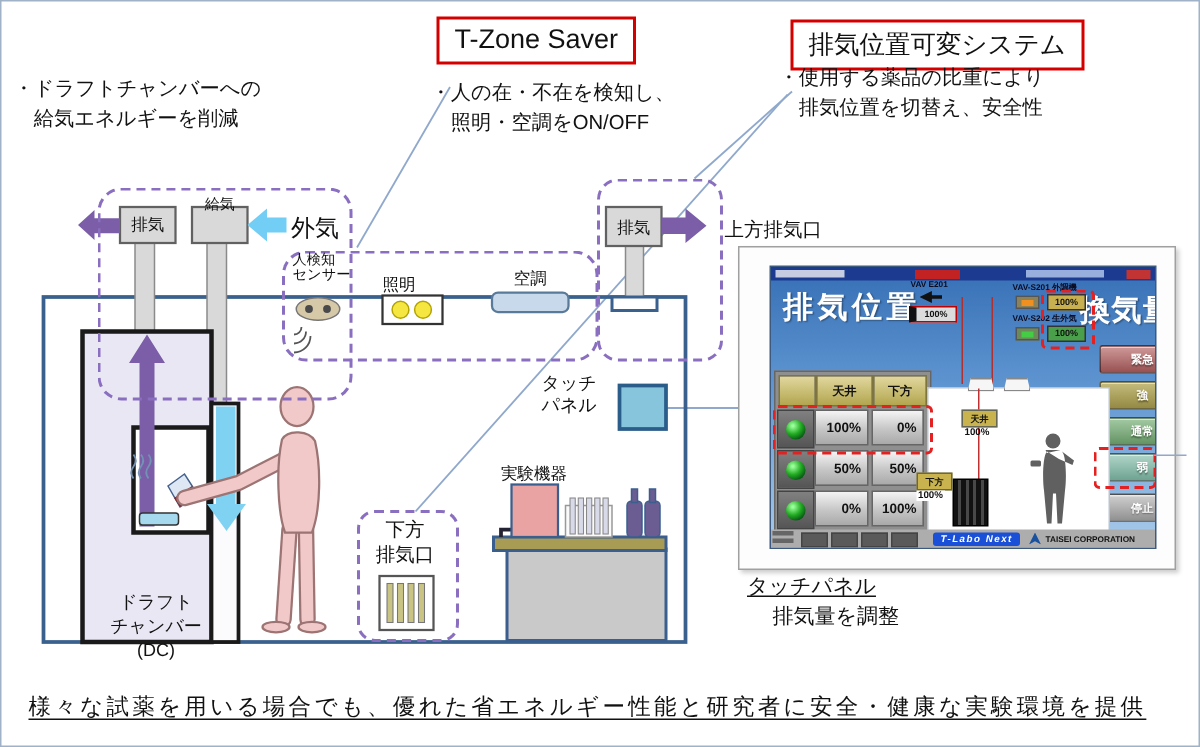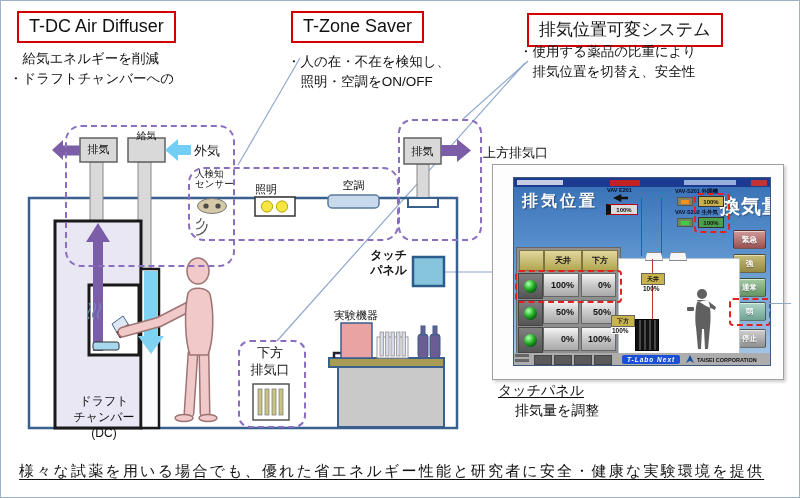--- a/index.html
+++ b/index.html
@@ -13,21 +13,21 @@
   .lbl{position:absolute;color:#111;white-space:nowrap;z-index:4;}
   svg.layer{position:absolute;left:0;top:0;z-index:1;}
   
   #frame{position:absolute;left:491px;top:163px;width:290px;height:214px;background:#fdfdfd;
     border:1px solid #a0a0a0;box-shadow:2px 2px 3px rgba(0,0,0,.2);z-index:3;}
   #screen{position:absolute;left:20px;top:12px;width:256px;height:187px;overflow:hidden;
     background:linear-gradient(180deg,#366fb5 0%,#5c93cf 40%,#a9cbe9 100%);border:1px solid #3c5a80;}
   #screen .t{position:absolute;white-space:nowrap;}
   .pbtn{position:absolute;left:219px;width:31px;height:17px;border:1px solid rgba(0,0,0,.45);border-radius:2px;
     color:#fff;font-size:7.5px;font-weight:bold;display:flex;align-items:center;justify-content:center;
-    box-shadow:inset 0 1px 0 rgba(255,255,255,.55);text-shadow:0 1px 1px rgba(0,0,0,.4);}
+    box-shadow:inset 0 1px 0 rgba(255,255,255,.55);text-shadow:0 1px 1px rgba(0,0,0,.4);padding-left:12px;}
   .hcell{position:absolute;height:19px;background:linear-gradient(#e2d79e,#b2a64f);border:1px solid #7d7440;
     font-size:8px;font-weight:bold;color:#111;display:flex;align-items:center;justify-content:center;}
   .ledcell{position:absolute;width:23px;height:24px;background:linear-gradient(#808080,#555);border:1px solid #444;
     display:flex;align-items:center;justify-content:center;}
   .led{width:13px;height:13px;border-radius:50%;background:radial-gradient(circle at 35% 30%,#9f9 5%,#2a2 45%,#041 85%);}
   .vcell{position:absolute;width:36px;height:24px;background:linear-gradient(#f4f4f4,#c6c6c6 55%,#a9a9a9);
     border:1px solid #666;font-size:9px;font-weight:bold;color:#111;display:flex;align-items:center;justify-content:flex-end;
     padding-right:4px;box-sizing:border-box;}
   .reddash{position:absolute;border:2px dashed #e42020;border-radius:4px;z-index:5;}
   .chip{position:absolute;font-size:6px;font-weight:bold;color:#111;background:#c8b34f;border:1px solid #665;
@@ -140,50 +140,49 @@
       <rect x="271" y="388" width="4" height="26" fill="#c9c384" stroke="#777" stroke-width="0.7"></rect>
       <rect x="278" y="388" width="4" height="26" fill="#c9c384" stroke="#777" stroke-width="0.7"></rect>
     </g>
   </svg>
 
   <div class="dashedbox" style="left:64px;top:124px;width:166px;height:138px;"></div>
   <div class="dashedbox" style="left:187px;top:166px;width:207px;height:70px;"></div>
   <div class="dashedbox" style="left:397px;top:118px;width:80px;height:118px;border-radius:14px;"></div>
   <div class="dashedbox" style="left:237px;top:339px;width:64px;height:84px;border-radius:12px;"></div>
 
-  <div class="callout" style="left:16px;top:10px;">T-DC Air Diffuser</div>
   <div class="desc" style="left:8px;top:48px;">
+    <div>・ドラフトチャンバーへの</div>
     <div>　給気エネルギーを削減</div>
-    <div>・ドラフトチャンバーへの</div>
   </div>
 
   <div class="callout" style="left:290px;top:10px;">T-Zone Saver</div>
   <div class="desc" style="left:286px;top:51px;">
     <div>・人の在・不在を検知し、</div>
     <div>　照明・空調をON/OFF</div>
   </div>
 
   <div class="callout" style="left:526px;top:12px;font-size:17px;">排気位置可変システム</div>
   <div class="desc" style="left:518px;top:41px;">
     <div>・使用する薬品の比重により</div>
     <div>　排気位置を切替え、安全性</div>
   </div>
 
   <div class="lbl" style="left:79px;top:141px;width:37px;text-align:center;font-size:11px;">排気</div>
   <div class="lbl" style="left:127px;top:128px;width:37px;text-align:center;font-size:10px;font-family:Liberation Serif, serif;">給気</div>
-  <div class="lbl" style="left:193px;top:141px;font-size:13px;">外気</div>
+  <div class="lbl" style="left:193px;top:141px;font-size:16px;">外気</div>
   <div class="lbl" style="left:194px;top:168px;font-size:9.5px;line-height:10px;">
     <div>人検知</div>
     <div>センサー</div>
   </div>
   <div class="lbl" style="left:254px;top:181px;width:40px;text-align:left;font-size:11px;">照明</div>
   <div class="lbl" style="left:327px;top:177px;width:51px;text-align:center;font-size:11px;">空調</div>
   <div class="lbl" style="left:403px;top:143px;width:37px;text-align:center;font-size:11px;">排気</div>
   <div class="lbl" style="left:482px;top:143px;font-size:13px;font-family:Liberation Mono, monospace;">上方排気口</div>
-  <div class="lbl" style="left:360px;top:247px;width:46px;text-align:right;font-size:12px;line-height:15px;font-weight:bold;">
+  <div class="lbl" style="left:360px;top:247px;width:46px;text-align:left;font-size:12px;line-height:15px;">
     <div>タッチ</div>
     <div>パネル</div>
   </div>
   <div class="lbl" style="left:333px;top:307px;font-size:11px;">実験機器</div>
   <div class="lbl" style="left:239px;top:343px;width:60px;text-align:center;font-size:13px;line-height:17px;">
     <div>下方</div>
     <div>排気口</div>
   </div>
   <div class="lbl" style="left:54px;top:364px;width:98px;text-align:center;font-size:12px;line-height:16px;margin-top:28px;">
     <div>ドラフト</div>
@@ -194,21 +193,21 @@
   <div id="frame">
     <div id="screen">
 
       <div class="t" style="left:0;top:0;width:256px;height:9px;background:#1c3a8f;">
         <div style="position:absolute;left:3px;top:2px;width:46px;height:5px;background:rgba(255,255,255,.75);"></div>
         <div style="position:absolute;left:96px;top:1.5px;width:30px;height:6px;background:#c22222;"></div>
         <div style="position:absolute;left:170px;top:2px;width:52px;height:5px;background:rgba(205,225,255,.7);"></div>
         <div style="position:absolute;left:237px;top:1.5px;width:16px;height:6px;background:#c23333;"></div>
       </div>
 
-      <div class="t" style="left:8px;top:13px;font-size:16px;font-weight:bold;color:#fff;letter-spacing:3px;text-shadow:1px 1px 1px rgba(0,0,0,.35);">排気位置</div>
+      <div class="t" style="left:8px;top:13px;font-size:20px;font-weight:bold;color:#fff;letter-spacing:3px;text-shadow:1px 1px 1px rgba(0,0,0,.35);">排気位置</div>
       <div class="t" style="left:206px;top:15px;font-size:20px;font-weight:bold;color:#fff;letter-spacing:1px;text-shadow:1px 1px 1px rgba(0,0,0,.35);">換気量</div>
 
       <div class="t tiny" style="left:93px;top:9px;font-size:5.5px;color:#0a0a20;">VAV E201</div>
       <div class="t" style="left:99px;top:16px;width:15px;height:8px;background:#111;clip-path:polygon(0 50%,55% 0,55% 35%,100% 35%,100% 65%,55% 65%,55% 100%);"></div>
       <div class="t tiny" style="left:92px;top:26px;width:26px;height:9px;background:#dcdcdc;border:1px solid #c00000;border-left:5px solid #111;font-size:6px;display:flex;align-items:center;justify-content:center;">100%</div>
       <div class="t" style="left:127px;top:20px;width:1px;height:58px;background:#b03030;"></div>
       <div class="t" style="left:147px;top:20px;width:1px;height:58px;background:#b03030;"></div>
 
       <div class="t tiny" style="left:161px;top:10px;font-size:5.5px;color:#0a0a20;">VAV-S201 外調機</div>
       <div class="t" style="left:163px;top:19px;width:14px;height:7px;background:#8a825a;border:1px solid #555;">

